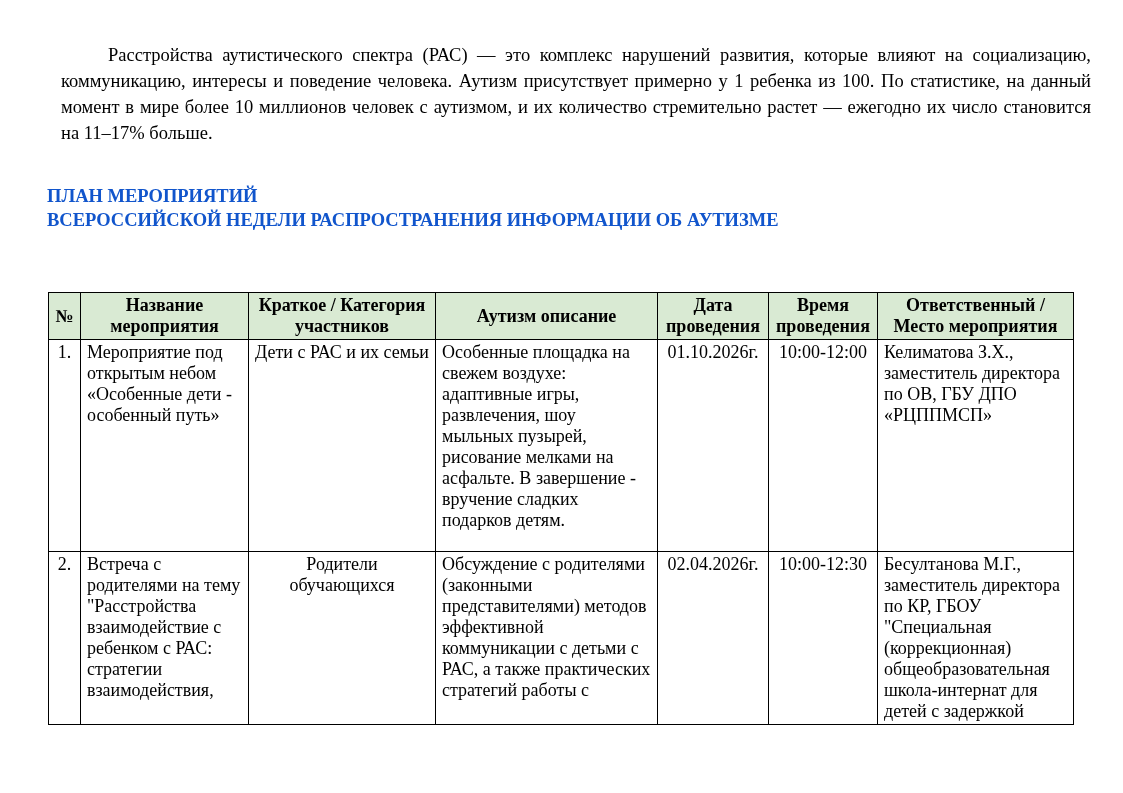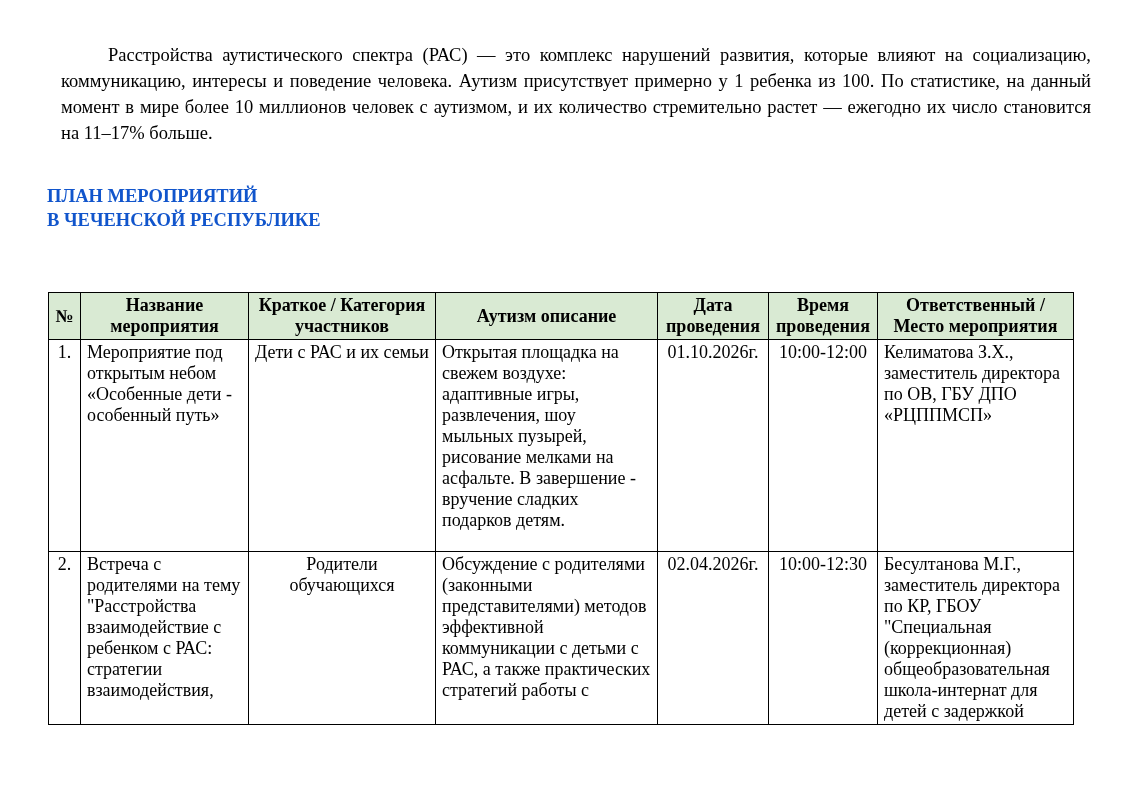--- a/index.html
+++ b/index.html
@@ -72,21 +72,21 @@
 </style>
 </head>
 <body>
 
 <div class="page">
 
   <p class="intro">Расстройства аутистического спектра (РАС) — это комплекс нарушений развития, которые влияют на социализацию, коммуникацию, интересы и поведение человека. Аутизм присутствует примерно у 1 ребенка из 100. По статистике, на данный момент в мире более 10 миллионов человек с аутизмом, и их количество стремительно растет — ежегодно их число становится на 11–17% больше.</p>
 
   <div class="title-block">
     <div>ПЛАН МЕРОПРИЯТИЙ</div>
-    <div>В ЧЕЧЕНСКОЙ РЕСПУБЛИКЕ</div>
+    <div>ВСЕРОССИЙСКОЙ НЕДЕЛИ РАСПРОСТРАНЕНИЯ ИНФОРМАЦИИ ОБ АУТИЗМЕ</div>
   </div>
 
   <table class="plan">
     <colgroup>
       <col class="w-num">
         <col class="w-name">
         <col class="w-fmt">
         <col class="w-desc">
       <col class="w-date">
         <col class="w-time">
@@ -101,21 +101,21 @@
         <th>Дата проведения</th>
         <th>Время проведения</th>
         <th>Ответственный / Место мероприятия</th>
       </tr>
     </thead>
     <tbody>
       <tr class="row-1">
         <td class="c-center">1.</td>
         <td>Мероприятие под открытым небом «Особенные дети - особенный путь»</td>
         <td class="c-center">Дети с РАС и их семьи</td>
-        <td>Открытая площадка на свежем воздухе: адаптивные игры, развлечения, шоу мыльных пузырей, рисование мелками на асфальте. В завершение - вручение сладких подарков детям.</td>
+        <td>Особенные площадка на свежем воздухе: адаптивные игры, развлечения, шоу мыльных пузырей, рисование мелками на асфальте. В завершение - вручение сладких подарков детям.</td>
         <td class="c-center">01.10.2026г.</td>
         <td class="c-center">10:00-12:00</td>
         <td>Келиматова З.Х., заместитель директора по ОВ, ГБУ ДПО «РЦППМСП»</td>
       </tr>
       <tr class="row-2">
         <td class="c-center">2.</td>
         <td>
           <div class="clip">Встреча с родителями на тему "Расстройства взаимодействие с ребенком с РАС: стратегии взаимодействия,</div>
         </td>
         <td class="c-center">

